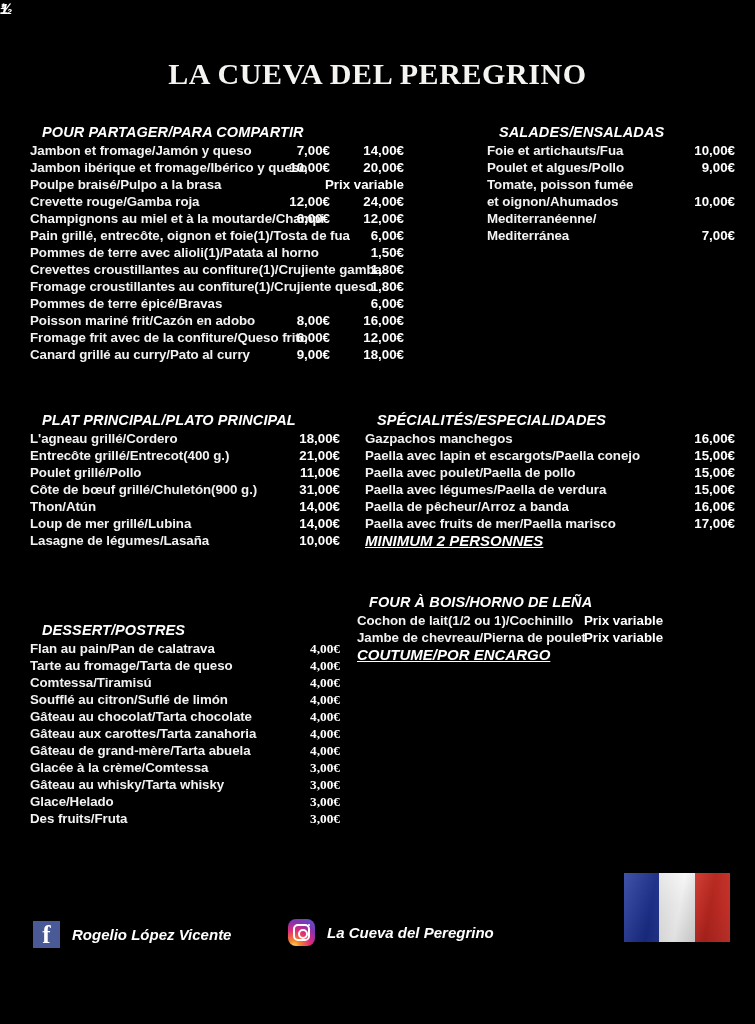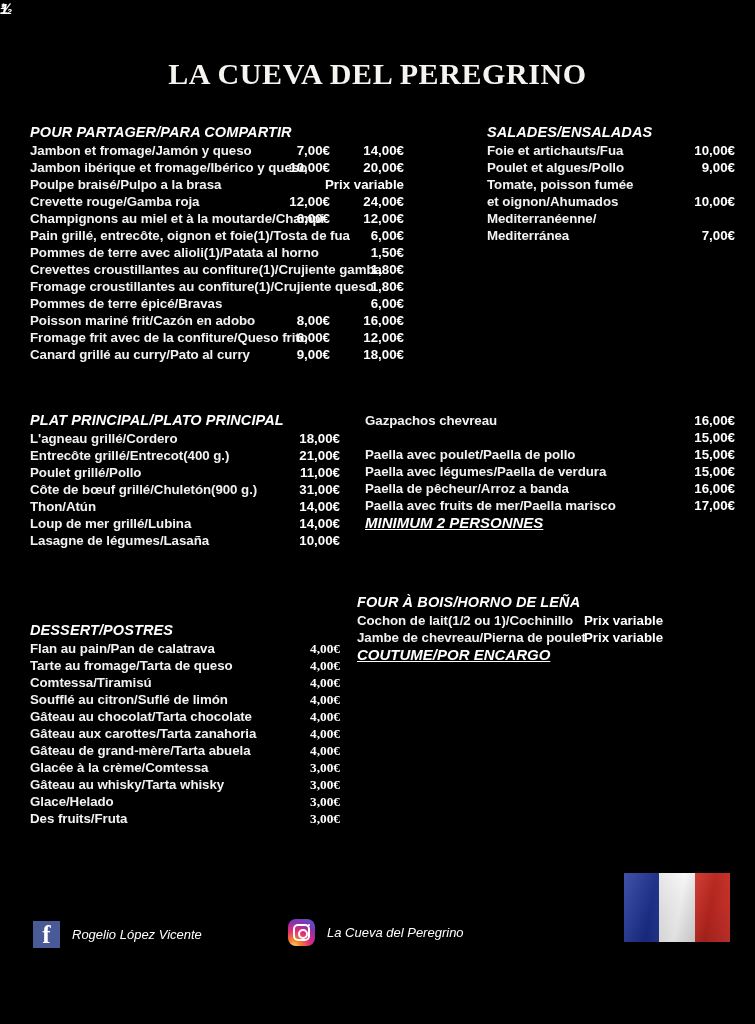--- a/index.html
+++ b/index.html
@@ -42,20 +42,21 @@
     position: absolute;
   }
   .section-head {
     font-weight: bold;
     font-style: italic;
     font-size: 14.5px;
     letter-spacing: 0.1px;
     color: #ffffff;
     white-space: nowrap;
     margin-bottom: 2px;
+    margin-left: 12px;
   }
   .col-heads {
     position: absolute;
     font-weight: bold;
     font-style: italic;
     font-size: 15px;
     color: #ffffff;
   }
 
   .rows {
@@ -128,23 +129,23 @@
   .social {
     position: absolute;
     display: flex;
     align-items: center;
     gap: 12px;
   }
   #social-fb { left: 33px; top: 921px; }
   #social-ig { left: 288px; top: 919px; }
 
   .social-label {
-    font-weight: normal;
+    font-weight: bold;
     font-style: italic;
-    font-size: 13px;
+    font-size: 15px;
     color: #ffffff;
     white-space: nowrap;
   }
 
   .icon-fb {
     width: 27px;
     height: 27px;
     background: #4a5a96;
     position: relative;
     flex: 0 0 auto;
@@ -347,26 +348,28 @@
           <span class="price ">14,00€</span>
         </div>
         <div class="row">
           <span class="label">Lasagne de légumes/Lasaña</span>
           <span class="price ">10,00€</span>
         </div>
       </div>
   </div>
 
   <div class="section" id="sec-spec">
-    <div class="rows">
-        <div class="row">
-          <span class="label">Gazpachos chevreau</span>
+    <div class="section-head">SPÉCIALITÉS/ESPECIALIDADES</div>
+    <div class="rows">
+        <div class="row">
+          <span class="label">Gazpachos manchegos</span>
           <span class="price ">16,00€</span>
         </div>
         <div class="row">
+          <span class="label">Paella avec lapin et escargots/Paella conejo</span>
           <span class="price ">15,00€</span>
         </div>
         <div class="row">
           <span class="label">Paella avec poulet/Paella de pollo</span>
           <span class="price ">15,00€</span>
         </div>
         <div class="row">
           <span class="label"> Paella avec légumes/Paella de verdura</span>
           <span class="price ">15,00€</span>
         </div>

